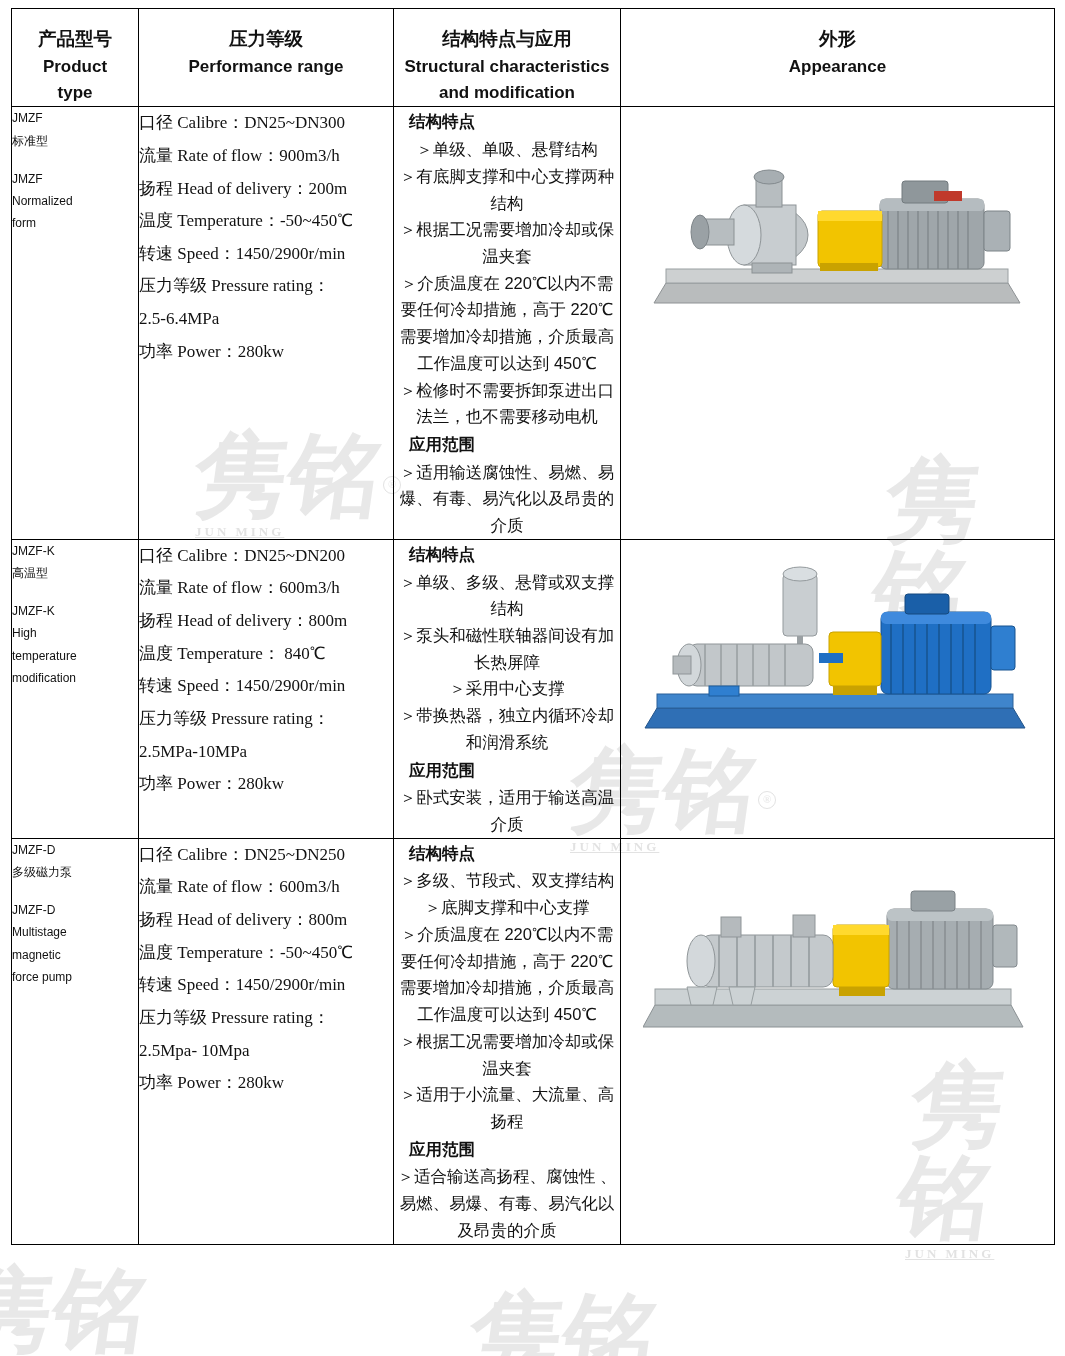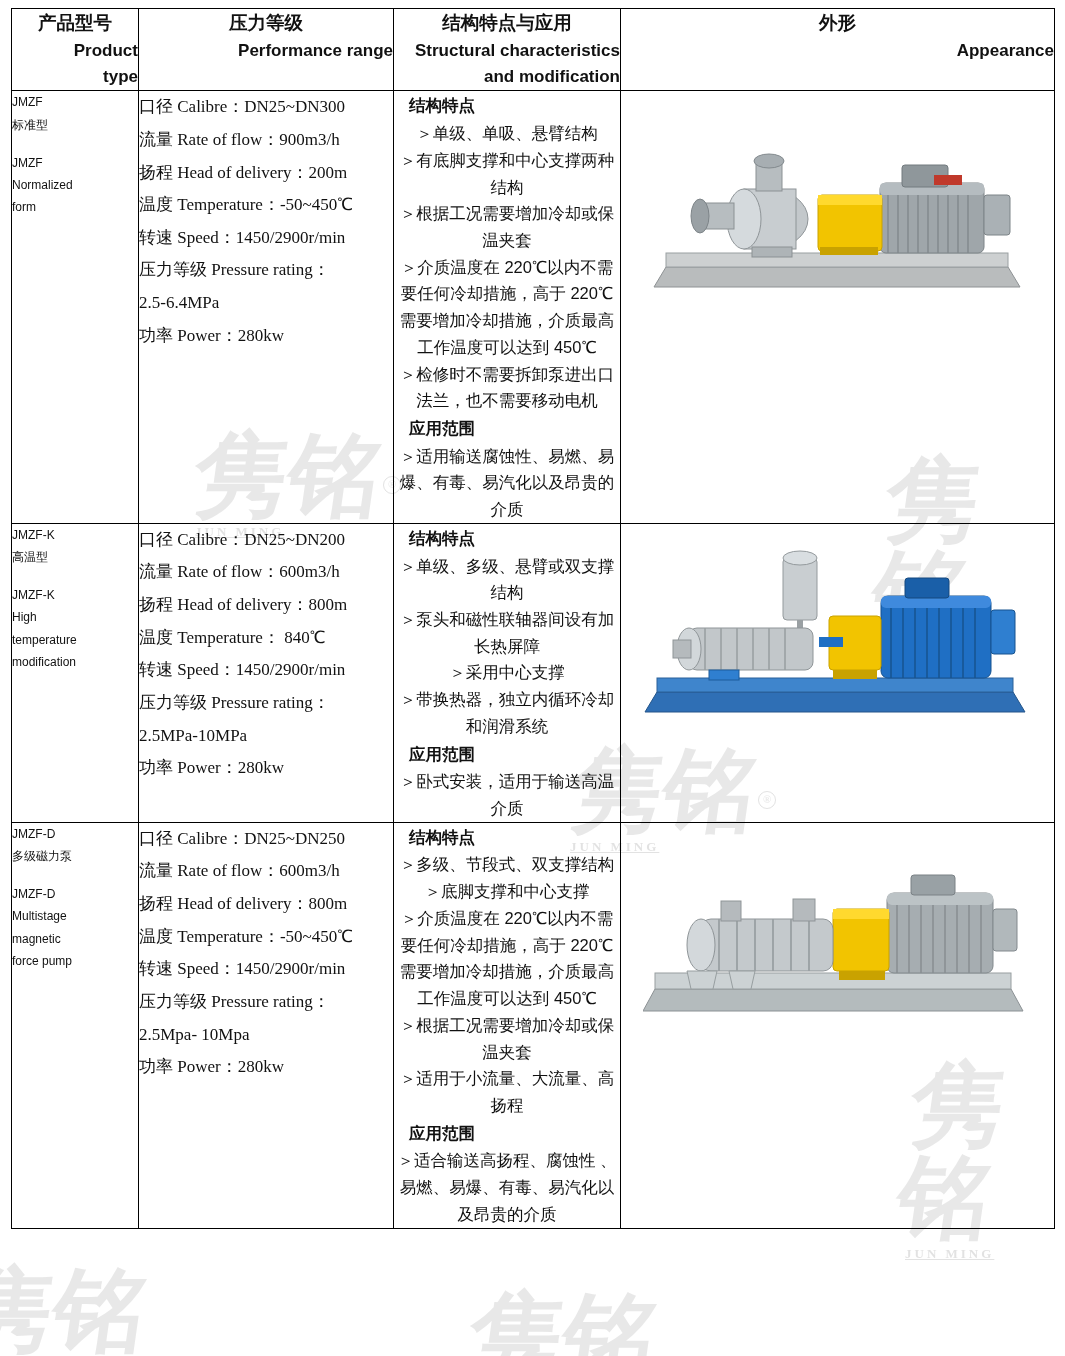--- a/index.html
+++ b/index.html
@@ -86,24 +86,24 @@
   
   .hdr {
     text-align: center;
     vertical-align: middle;
     padding: 8px 4px 10px 4px;
     line-height: 1.55;
   }
   .hdr .cn {
     font-size: 18.5px;
     font-family: "Liberation Serif", serif;
+    margin-top: 16px;
   }
   .hdr .en {
     font-size: 17px;
-    text-align: right;
   }
 
   
   .tcell {
     padding: 10px 10px 10px 14px;
     font-size: 12px;
     line-height: 1.85;
     margin-top: 45px;
   }
   .tcell .gap { height: 16px; }

